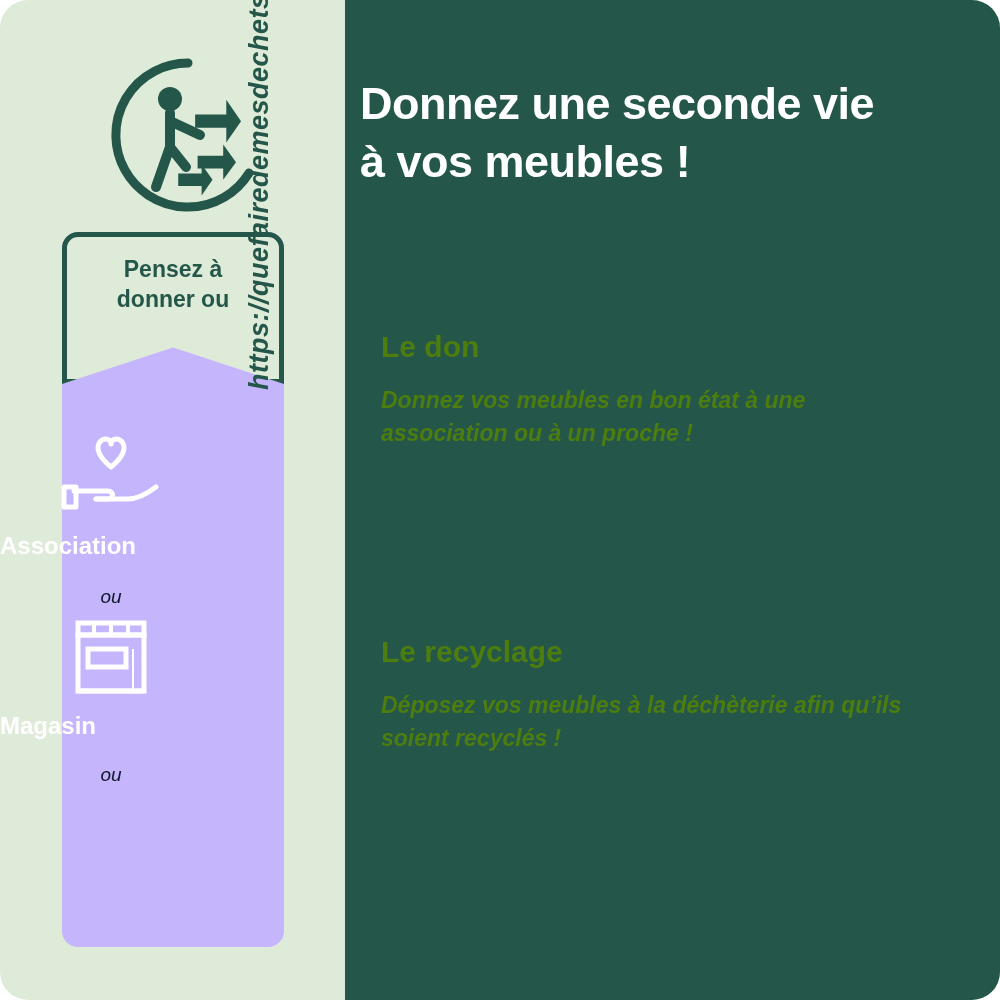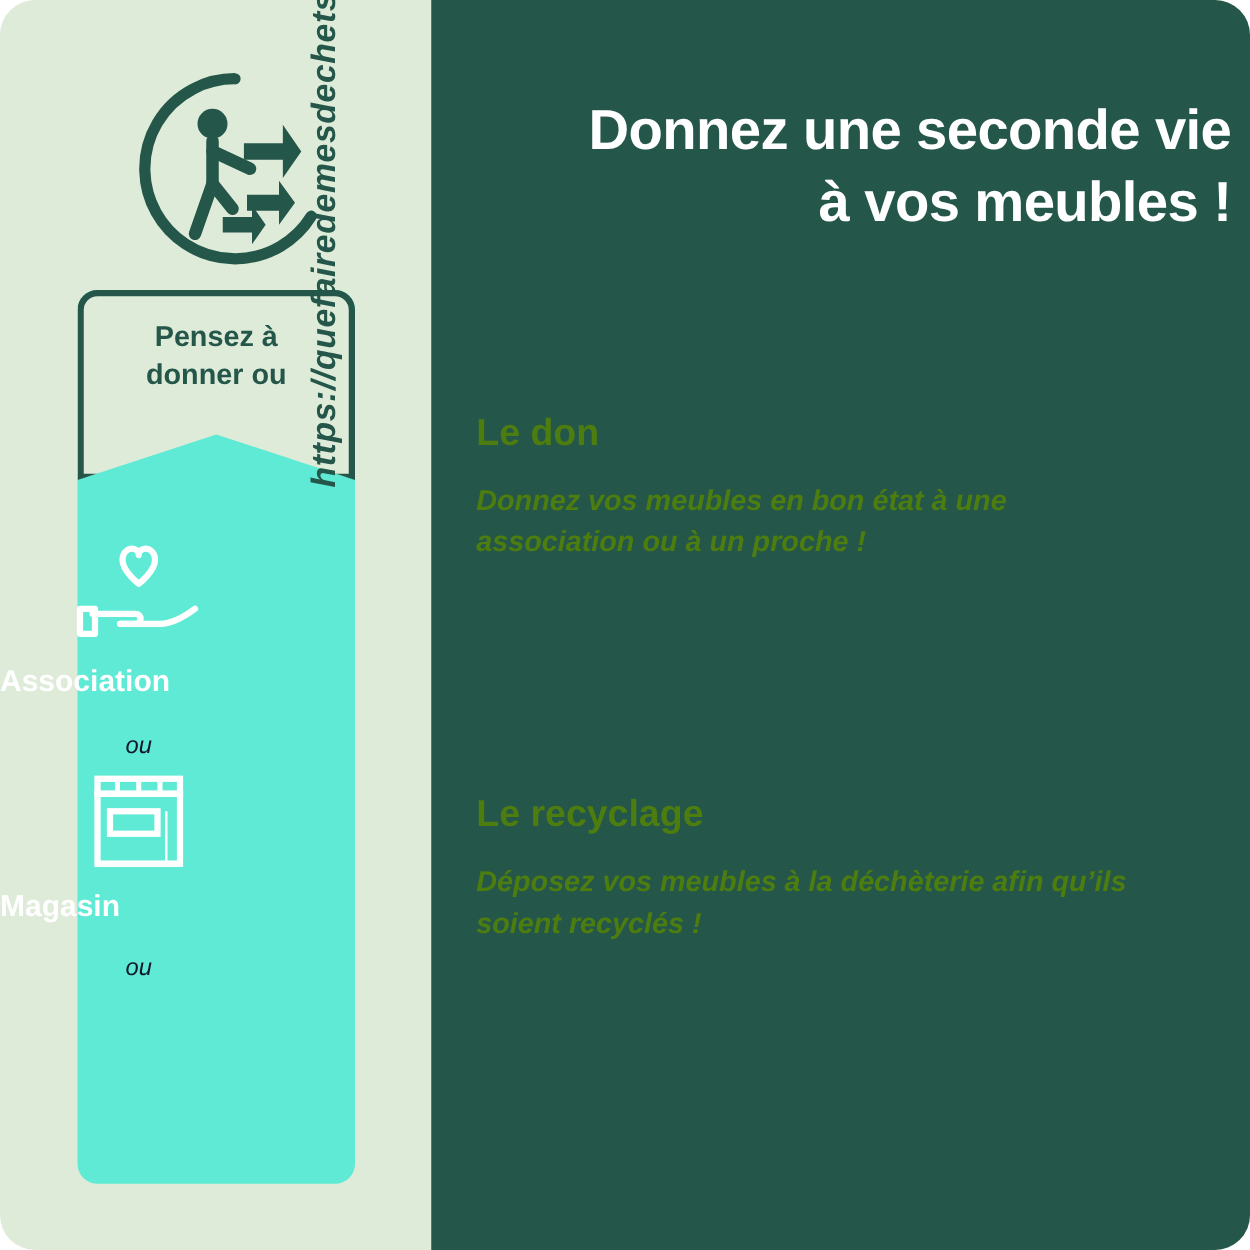--- a/index.html
+++ b/index.html
@@ -29,21 +29,21 @@
 
   .headline {
     position: absolute;
     left: 360px;
     top: 75px;
     width: 625px;
     color: #ffffff;
     font-size: 45px;
     font-weight: bold;
     line-height: 1.28;
-    text-align: right;
+    text-align: left;
     letter-spacing: -0.5px;
   }
 
   .section {
     position: absolute;
     left: 381px;
     width: 530px;
     color: #4d7c0f;
   }
   .section-title {
@@ -69,21 +69,21 @@
     width: 160px;
     height: 160px;
   }
 
   .left-card {
     position: absolute;
     left: 62px;
     top: 232px;
     width: 222px;
     height: 715px;
-    background: #5eead4;
+    background: #c4b5fd;
     border-radius: 16px;
   }
 
   .banner {
     position: absolute;
     left: 0px;
     top: 0px;
     width: 222px;
     height: 152px;
     background: #dfebd9;

